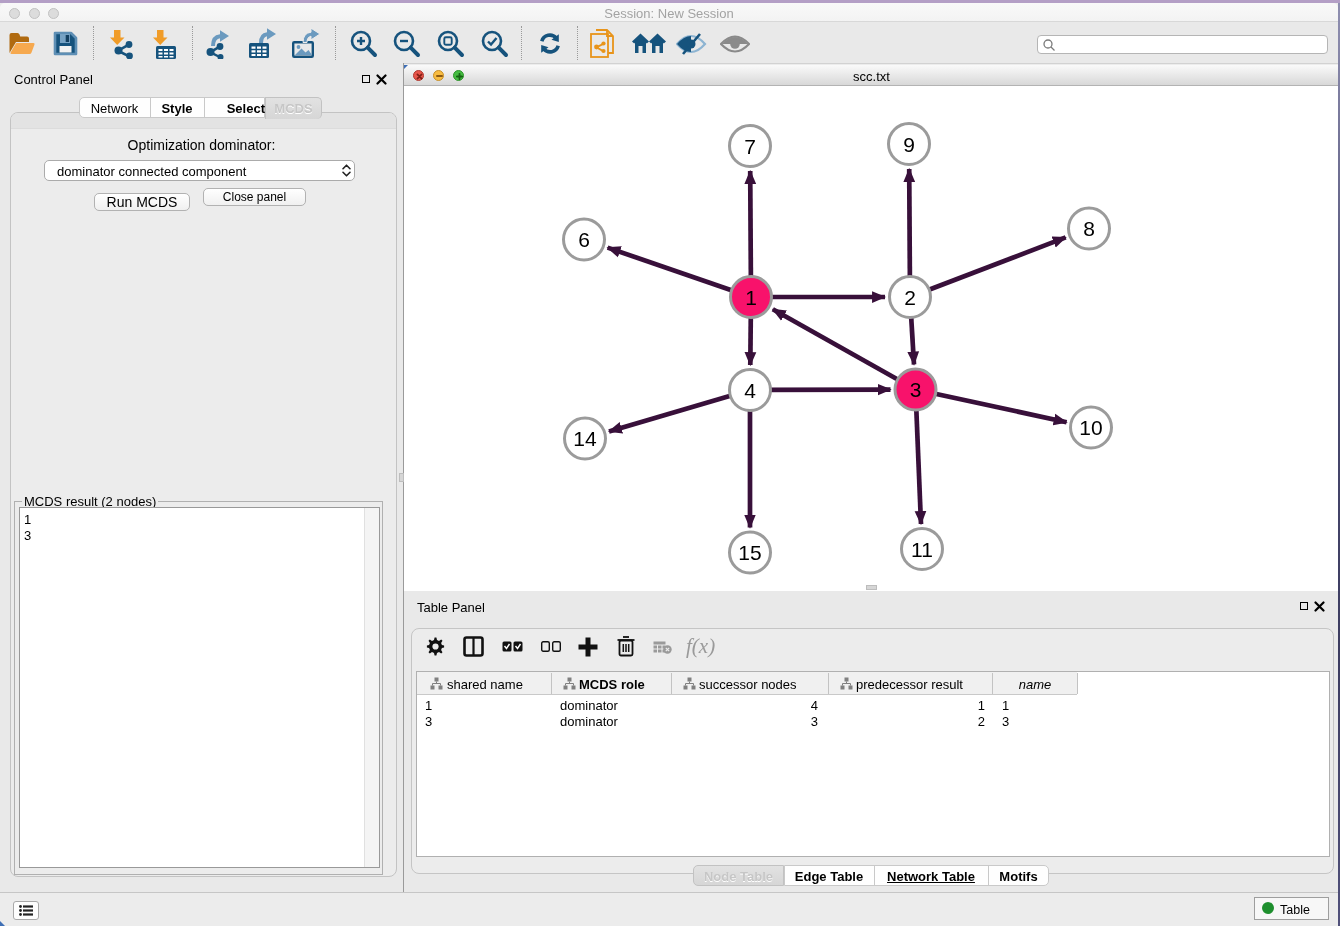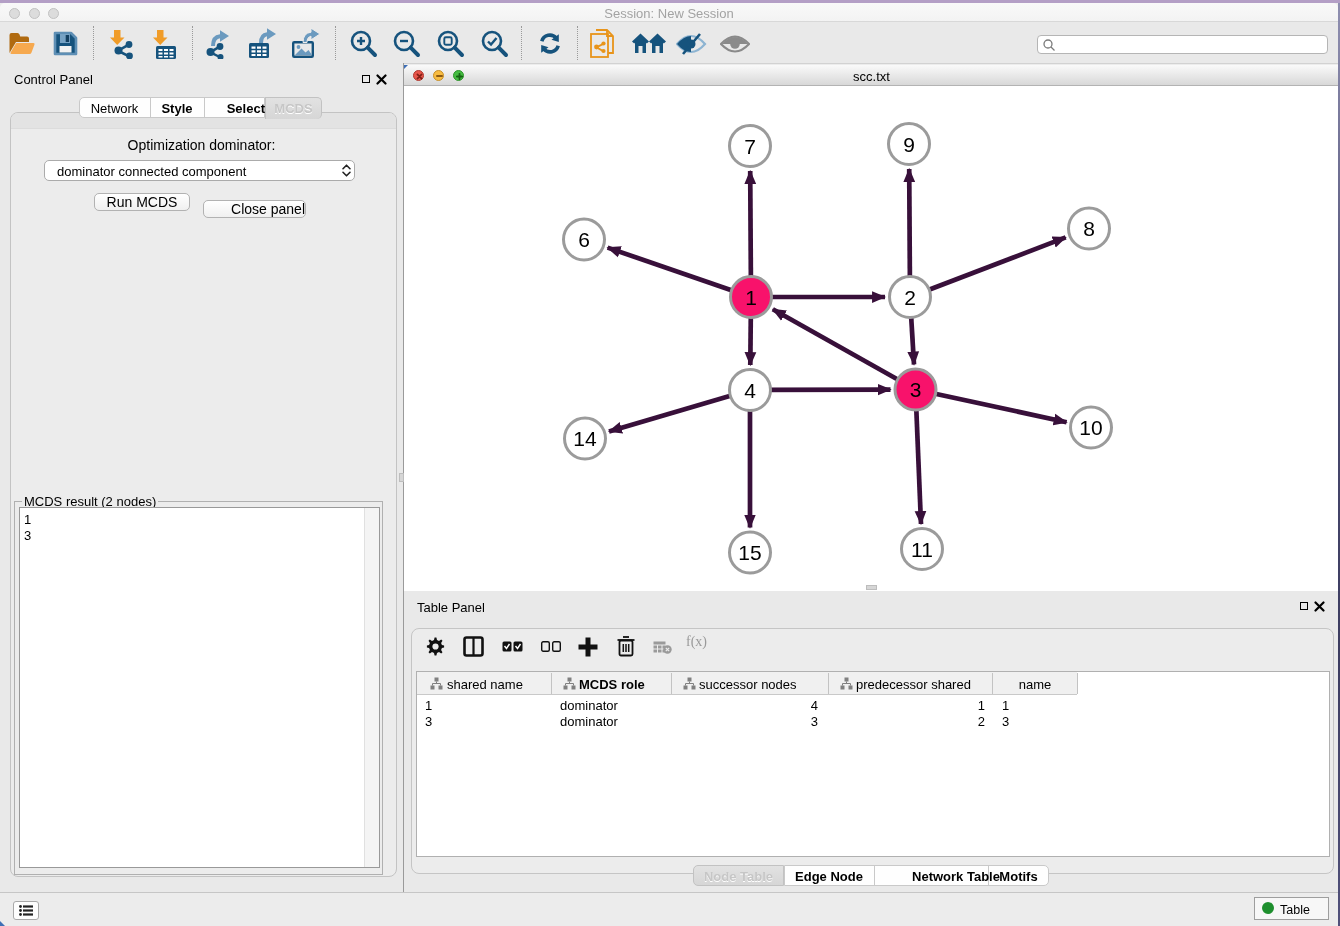--- a/index.html
+++ b/index.html
@@ -181,21 +181,21 @@
 <div class="abs txt13" style="left:265px;top:101px;width:57px;text-align:center;font-weight:bold;color:#c6c6c6;text-shadow:0 1px 0 #fff;">MCDS</div>
 
 <div class="abs" style="left:0;top:137px;width:403px;text-align:center;font-size:14px;color:#000;">Optimization dominator:</div>
 <div class="abs" style="left:44px;top:160px;width:311px;height:21px;background:#fff;border:1px solid #ababab;border-radius:5px;"></div>
 <div class="abs txt13" style="left:57px;top:164px;">dominator connected component</div>
 <svg class="abs" style="left:341px;top:164px;" width="11" height="13" viewBox="0 0 11 13">
     <path d="M2 4.7 L5.5 1.2 L9 4.7" fill="none" stroke="#222" stroke-width="1.6" stroke-linecap="round" stroke-linejoin="round"></path>
     <path d="M2 8.3 L5.5 11.8 L9 8.3" fill="none" stroke="#222" stroke-width="1.6" stroke-linecap="round" stroke-linejoin="round"></path>
   </svg>
 <div class="abs txt13" style="left:94px;top:193px;width:96px;height:18px;background:linear-gradient(180deg,#fff,#f0f0f0);border:1px solid #b2b2b2;border-radius:5px;text-align:center;line-height:17px;font-size:14px;">Run MCDS</div>
-<div class="abs txt13" style="left:203px;top:200px;width:103px;height:18px;background:linear-gradient(180deg,#fff,#f0f0f0);border:1px solid #b2b2b2;border-radius:5px;text-align:right;line-height:17px;font-size:14px;">Close panel</div>
+<div class="abs txt13" style="left:203px;top:188px;width:103px;height:18px;background:linear-gradient(180deg,#fff,#f0f0f0);border:1px solid #b2b2b2;border-radius:5px;text-align:center;line-height:17px;font-size:12px;">Close panel</div>
 
 <div class="abs" style="left:14px;top:501px;width:369px;height:374px;border:1px solid #b0b0b0;"></div>
 <div class="abs txt13" style="left:22px;top:494px;background:#ececec;padding:0 2px;">MCDS result (2 nodes)</div>
 <div class="abs" style="left:19px;top:507px;width:361px;height:361px;background:#fff;border:1px solid #999;"></div>
 <div class="abs" style="left:364px;top:508px;width:15px;height:359px;background:#f4f4f4;border-left:1px solid #e0e0e0;"></div>
 <div class="abs txt13" style="left:24px;top:512px;">1</div>
 <div class="abs txt13" style="left:24px;top:528px;">3</div>
 
 <div class="abs" style="left:403px;top:63px;width:1px;height:829px;background:#9a9a9a;"></div>
 <div class="abs" style="left:404px;top:65px;width:935px;height:21px;background:linear-gradient(180deg,#fafafa,#d8d8d8);border-bottom:1px solid #b3b3b3;"></div>
@@ -304,21 +304,21 @@
 <path d="M6.3 8 L6.3 16 M9 8 L9 16 M11.7 8 L11.7 16" stroke="#111" stroke-width="1.5"></path>
 </svg>
 <svg class="abs" style="left:653px;top:641px;" width="19" height="13" viewBox="0 0 19 13">
 <g fill="#9a9a9a">
       <rect x="0.5" y="0.5" width="12" height="3"></rect>
       <path d="M0.5 4.5 h3.5 v3 h-3.5z M5 4.5 h3.5 v3 h-3.5z M9.5 4.5 h3 v3 h-3z M0.5 8.5 h3.5 v3 h-3.5z M5 8.5 h3.5 v3 h-3.5z M9.5 8.5 h3 v3 h-3z"></path>
       <circle cx="14.5" cy="8.5" r="4.2"></circle>
     </g>
 <path d="M12.8 6.8 L16.2 10.2 M16.2 6.8 L12.8 10.2" stroke="#ececec" stroke-width="1.2"></path>
 </svg>
-<div class="abs" style="left:686px;top:634px;font-family:'Liberation Serif',serif;font-size:14px;color:#9a9a9a;">f(x)</div>
+<div class="abs" style="left:686px;top:634px;font-family:'Liberation Serif',serif;font-style:italic;font-size:21px;color:#9a9a9a;">f(x)</div>
 
 <div class="abs" style="left:416px;top:671px;width:914px;height:186px;background:#fff;border:1px solid #b0b0b0;"></div>
 <div class="abs" id="thead" style="left:417px;top:672px;width:660px;height:23px;background:#f0f0f0;border-bottom:1px solid #c9c9c9;"></div>
 <div class="abs" style="left:551px;top:673px;width:1px;height:21px;background:#c3c3c3;"></div>
 <div class="abs" style="left:671px;top:673px;width:1px;height:21px;background:#c3c3c3;"></div>
 <div class="abs" style="left:828px;top:673px;width:1px;height:21px;background:#c3c3c3;"></div>
 <div class="abs" style="left:992px;top:673px;width:1px;height:21px;background:#c3c3c3;"></div>
 <div class="abs" style="left:1077px;top:673px;width:1px;height:21px;background:#c3c3c3;"></div>
 <svg class="abs" style="left:430px;top:677px;" width="13" height="13" viewBox="0 0 13 13">
     <g fill="#808080">
@@ -348,40 +348,40 @@
     <g fill="#808080">
       <rect x="4.5" y="0.5" width="4" height="4"></rect>
       <rect x="0.5" y="8.5" width="4" height="4"></rect>
       <rect x="8.5" y="8.5" width="4" height="4"></rect>
     </g>
     <path d="M6.5 4.5 L6.5 6.5 M2.5 8.5 L2.5 6.5 L10.5 6.5 L10.5 8.5" fill="none" stroke="#808080" stroke-width="1"></path>
   </svg>
 <div class="abs txt13" style="left:447px;top:677px;">shared name</div>
 <div class="abs txt13" style="left:579px;top:677px;font-weight:bold;">MCDS role</div>
 <div class="abs txt13" style="left:699px;top:677px;">successor nodes</div>
-<div class="abs txt13" style="left:856px;top:677px;">predecessor shared</div>
-<div class="abs txt13" style="left:993px;top:677px;width:84px;text-align:center;">name</div>
+<div class="abs txt13" style="left:856px;top:677px;">predecessor result</div>
+<div class="abs txt13" style="left:993px;top:677px;width:84px;text-align:center;font-style:italic;">name</div>
 <div class="abs txt13" style="left:425px;top:698px;">1</div>
 <div class="abs txt13" style="left:560px;top:698px;">dominator</div>
 <div class="abs txt13" style="left:671px;top:698px;width:147px;text-align:right;">4</div>
 <div class="abs txt13" style="left:828px;top:698px;width:157px;text-align:right;">1</div>
 <div class="abs txt13" style="left:1002px;top:698px;">1</div>
 <div class="abs txt13" style="left:425px;top:714px;">3</div>
 <div class="abs txt13" style="left:560px;top:714px;">dominator</div>
 <div class="abs txt13" style="left:671px;top:714px;width:147px;text-align:right;">3</div>
 <div class="abs txt13" style="left:828px;top:714px;width:157px;text-align:right;">2</div>
 <div class="abs txt13" style="left:1002px;top:714px;">3</div>
 
 <div class="abs" style="left:693px;top:865px;width:91px;height:21px;background:linear-gradient(180deg,#e2e2e2,#d6d6d6);border:1px solid #c2c2c2;border-radius:5px 0 0 5px;"></div>
 <div class="abs" style="left:784px;top:865px;width:265px;height:21px;background:#fefefe;border:1px solid #c9c9c9;border-radius:0 5px 5px 0;"></div>
 <div class="abs" style="left:874px;top:865px;width:1px;height:21px;background:#c9c9c9;"></div>
 <div class="abs" style="left:988px;top:865px;width:1px;height:21px;background:#c9c9c9;"></div>
 <div class="abs txt13" style="left:693px;top:869px;width:91px;text-align:center;font-weight:bold;color:#c6c6c6;text-shadow:0 1px 0 #fff;">Node Table</div>
-<div class="abs txt13" style="left:784px;top:869px;width:90px;text-align:center;font-weight:bold;">Edge Node</div>
-<div class="abs txt13" style="left:899px;top:869px;width:114px;text-align:center;font-weight:bold;">Network Table</div>
+<div class="abs txt13" style="left:784px;top:869px;width:90px;text-align:center;font-weight:bold;">Edge Table</div>
+<div class="abs txt13" style="left:874px;top:869px;width:114px;text-align:center;font-weight:bold;text-decoration:underline;">Network Table</div>
 <div class="abs txt13" style="left:988px;top:869px;width:61px;text-align:center;font-weight:bold;">Motifs</div>
 
 <div class="abs" style="left:0;top:892px;width:1340px;height:34px;background:#ececec;border-top:1px solid #c6c6c6;"></div>
 <div class="abs" style="left:13px;top:901px;width:26px;height:19px;background:#fdfdfd;border:1px solid #a8a8a8;border-radius:3px;"></div>
 <svg class="abs" style="left:19px;top:905px;" width="14" height="11" viewBox="0 0 14 11">
     <g fill="#222">
       <circle cx="1.5" cy="1.5" r="1.4"></circle>
       <rect x="4" y="0.4" width="10" height="2.2"></rect>
       <circle cx="1.5" cy="5.5" r="1.4"></circle>
       <rect x="4" y="4.4" width="10" height="2.2"></rect>

